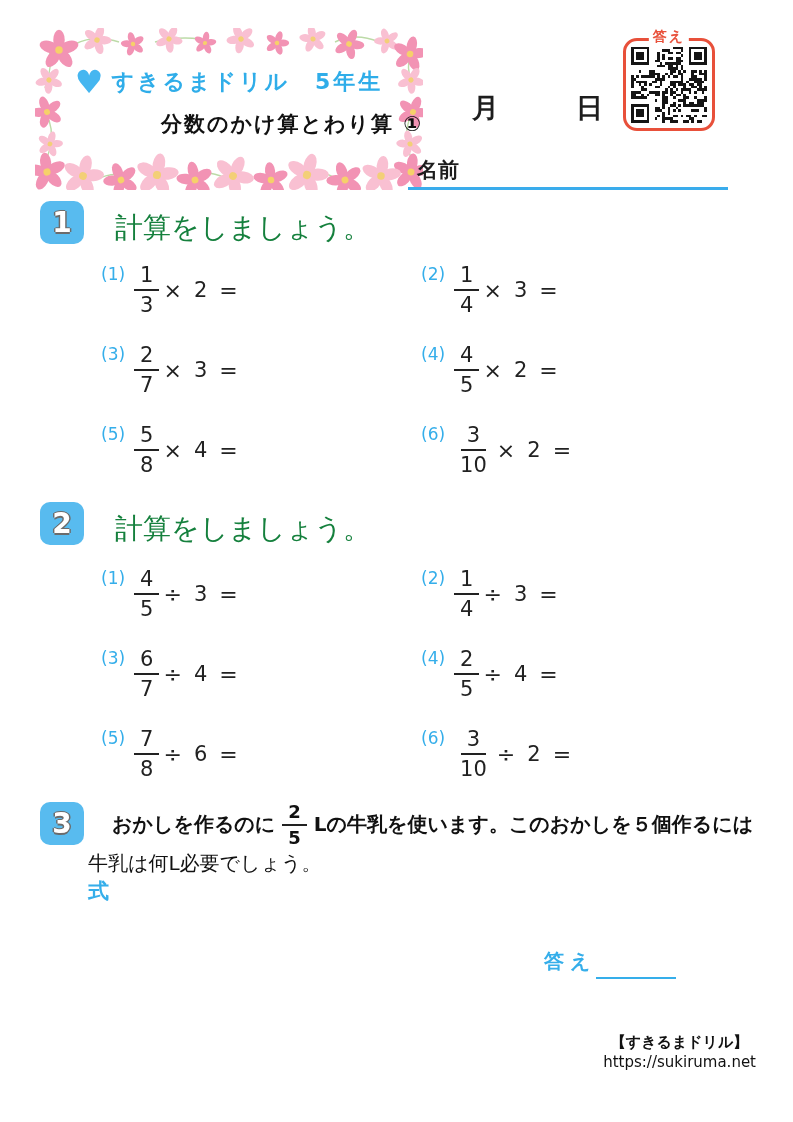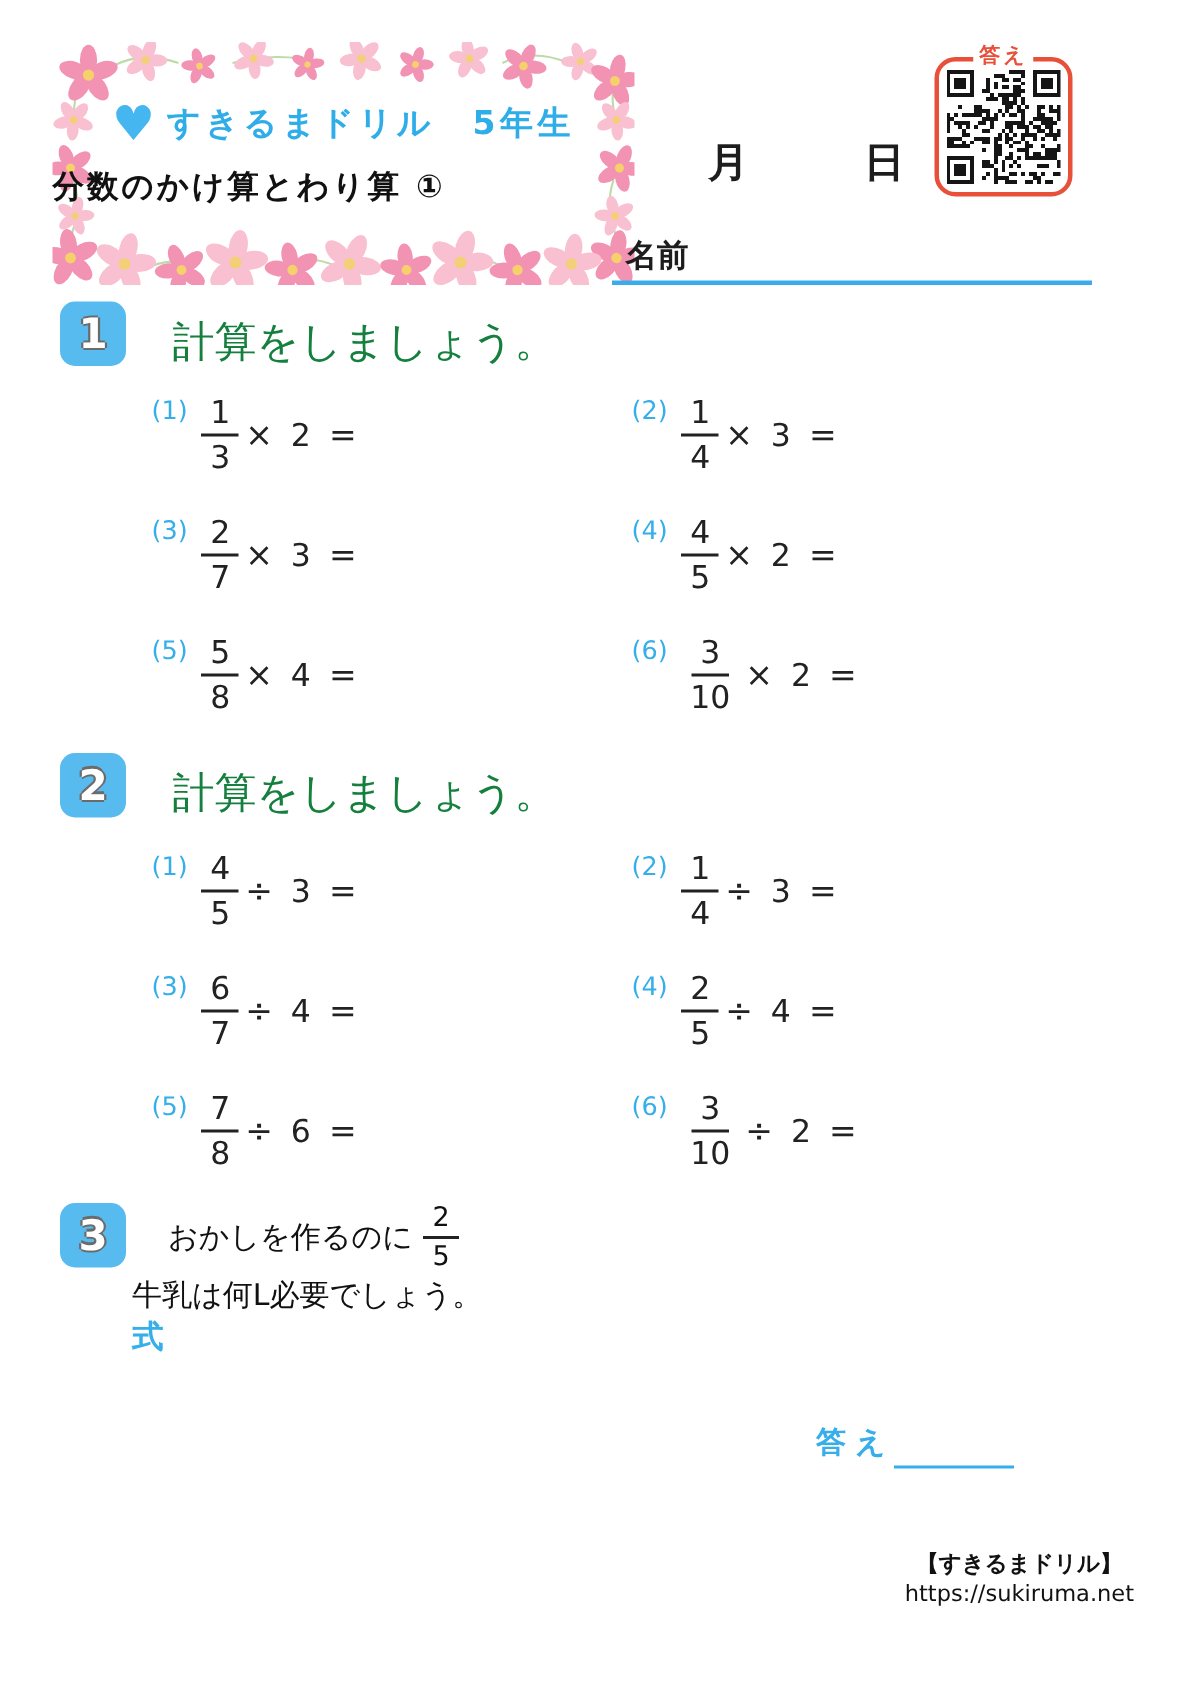--- a/index.html
+++ b/index.html
@@ -12,21 +12,21 @@
   html,body{background:#fff;}
   body{font-family:"DejaVu Sans","Liberation Sans",sans-serif;color:var(--ink);}
   .page{position:relative;width:793px;height:1122px;background:#ffffff;overflow:hidden;}
 
   
   .banner{position:absolute;left:35px;top:28px;width:388px;height:162px;}
   .banner svg.flowers{position:absolute;inset:0;width:100%;height:100%;}
   .title-line1{position:absolute;left:0;top:38px;width:100%;display:flex;justify-content:center;align-items:center;gap:8px;}
   .heart{color:#45b6f0;font-size:32px;line-height:1;}
   .series-title{color:#2fade9;font-size:22px;font-weight:bold;letter-spacing:3px;text-align:right;}
-  .title-line2{position:absolute;left:0;top:82px;width:100%;text-align:left;font-size:21px;font-weight:bold;color:#111;letter-spacing:2px;}
+  .title-line2{position:absolute;left:0;top:82px;width:100%;text-align:right;font-size:21px;font-weight:bold;color:#111;letter-spacing:2px;}
 
   
   .month{position:absolute;left:472px;top:90px;font-size:27px;font-weight:bold;}
   .day{position:absolute;left:576px;top:90px;font-size:27px;font-weight:bold;}
   .qr-wrap{position:absolute;left:623px;top:38px;width:92px;height:93px;border:3px solid var(--red);border-radius:14px;background:#fff;padding:5px;}
   .qr-label{position:absolute;left:50%;top:-13px;transform:translateX(-50%);background:#fff;padding:0 4px;color:var(--red);font-size:14px;font-weight:bold;white-space:nowrap;letter-spacing:2px;}
   .qr-wrap svg{width:100%;height:100%;display:block;}
   .name-label{position:absolute;left:417px;top:156px;font-size:21px;font-weight:bold;}
   .name-line{position:absolute;left:408px;top:187px;width:320px;border-top:3px solid #3aacec;}
 
@@ -40,21 +40,21 @@
   .problem{position:absolute;display:flex;align-items:center;font-size:21px;color:#222;}
   .plabel{color:var(--accent);font-size:17px;align-self:flex-start;margin-right:9px;transform:translateY(1px);}
   .frac{display:inline-flex;flex-direction:column;align-items:center;line-height:1.15;}
   .fnum{padding:0 6px 2px;border-bottom:2px solid #222;}
   .fden{padding:2px 6px 0;}
   .op{font-size:22px;margin-left:4px;}
   .by{margin-left:12px;}
   .eq{font-size:22px;margin-left:12px;}
 
   
-  .wp-line1{position:absolute;left:112px;top:802px;display:flex;align-items:center;font-size:20px;color:#111;gap:7px;}
+  .wp-line1{position:absolute;left:112px;top:802px;display:flex;align-items:center;font-size:20px;color:#111;gap:7px;font-weight:bold;}
   .wp-line1 .frac{font-size:18px;line-height:1.1;}
   .wp-line2{position:absolute;left:88px;top:850px;font-size:20px;color:#111;}
   .formula-label{position:absolute;left:88px;top:877px;font-size:21px;font-weight:bold;color:var(--accent);}
   .answer-label{position:absolute;left:544px;top:948px;font-size:20px;font-weight:bold;color:var(--accent);letter-spacing:6px;}
   .answer-line{position:absolute;left:596px;top:977px;width:80px;border-top:2px solid var(--accent);}
 
   
   .footer{position:absolute;right:37px;top:1032px;text-align:right;font-size:15px;color:#111;line-height:20px;}
   .footer .site{font-weight:bold;text-align:center;}
 </style>
@@ -285,20 +285,21 @@
     <span class="eq">=</span>
   </div>
 
   <div class="badge" style="top:802px">3</div>
   <div class="wp-line1">
     <span>おかしを作るのに</span>
     <span class="frac">
         <span class="fnum">2</span>
         <span class="fden">5</span>
       </span>
+    <span>Lの牛乳を使います。このおかしを５個作るには</span>
   </div>
   <div class="wp-line2">牛乳は何L必要でしょう。</div>
   <div class="formula-label">式</div>
   <div class="answer-label">答え</div>
   <div class="answer-line"></div>
 
   <div class="footer">
     <div class="site">【すきるまドリル】</div>
     <div class="url">https://sukiruma.net</div>
   </div>

